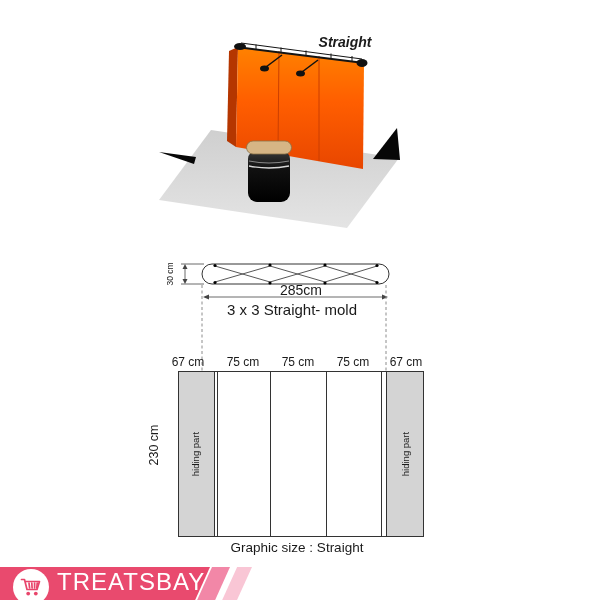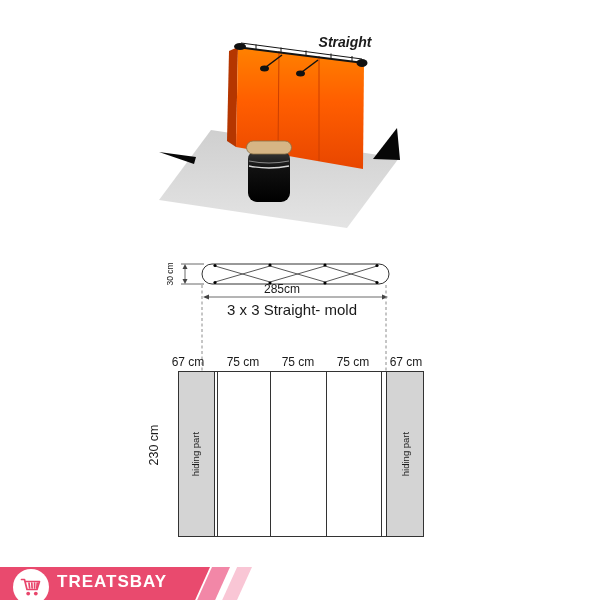--- a/index.html
+++ b/index.html
@@ -11,21 +11,21 @@
   svg{display:block;}
   .lbl{position:absolute;white-space:nowrap;color:#1a1a1a;line-height:1;}
   .ctr{display:flex;align-items:center;justify-content:center;text-align:center;}
   .rot{transform:rotate(-90deg);transform-origin:center center;}
 
   
   .scene-title{left:305px;top:19px;width:80px;font-size:14px;font-style:italic;font-weight:bold;}
 
   
   .depth-label{left:150px;top:253px;width:40px;height:10px;font-size:8.5px;}
-  .width-label{left:242px;top:267px;width:80px;font-size:12px;}
+  .width-label{left:261px;top:267px;width:80px;font-size:14px;}
   .mold-label{left:222px;top:286px;width:140px;font-size:15px;}
 
   
   .grect{left:178px;top:355px;width:246px;height:166px;border:1px solid #333;background:#fff;box-sizing:border-box;}
   .gpanel-gray{position:absolute;top:0;height:100%;background:#d4d4d4;box-sizing:border-box;}
   .gpanel-left{left:0;width:36px;border-right:1px solid #333;}
   .gpanel-right{right:0;width:37px;border-left:1px solid #333;}
   .vline{position:absolute;top:0;width:1px;height:100%;background:#333;}
 
   .panel-label{top:341px;height:10px;font-size:12px;}
@@ -36,21 +36,21 @@
   
   .banner-main{left:0;top:551px;width:210px;height:40px;background:#e94a6e;
     clip-path:polygon(0 0,100% 0,calc(100% - 18px) 100%,0 100%);}
   .stripe-med{left:194px;top:551px;width:36px;height:40px;background:#f287a7;
     clip-path:polygon(50% 0,100% 0,50% 100%,0 100%);}
   .stripe-light{left:219px;top:551px;width:33px;height:40px;background:#f9c6d5;
     clip-path:polygon(55% 0,100% 0,45% 100%,0 100%);}
   .cart-circle{left:13px;top:553px;width:36px;height:36px;background:#fff;border-radius:50%;
     display:flex;align-items:center;justify-content:center;}
   .brand{left:57px;top:551px;height:29px;display:flex;align-items:center;
-    font-size:17px;font-weight:bold;color:#ffffff;letter-spacing:1px;}
+    font-size:24px;font-weight:normal;color:#ffffff;letter-spacing:1px;}
 </style>
 </head>
 <body>
 
 <div id="canvas">
 
   <svg class="abs" style="left:0;top:0" width="600" height="600" viewBox="0 0 600 600">
     <defs>
       <linearGradient id="floorGrad" x1="0" y1="0" x2="0" y2="1">
         <stop offset="0" stop-color="#cfcfcf"></stop>
@@ -167,20 +167,21 @@
   <div class="lbl ctr panel-label" style="left:171px;width:34px">67 cm</div>
   <div class="lbl ctr panel-label" style="left:226px;width:34px">75 cm</div>
   <div class="lbl ctr panel-label" style="left:281px;width:34px">75 cm</div>
   <div class="lbl ctr panel-label" style="left:336px;width:34px">75 cm</div>
   <div class="lbl ctr panel-label" style="left:389px;width:34px">67 cm</div>
 
   <div class="lbl ctr rot hiding-label" style="left:146px;top:432px">hiding part</div>
   <div class="lbl ctr rot hiding-label" style="left:356px;top:432px">hiding part</div>
   <div class="lbl ctr rot height-label">230 cm</div>
 
+  <div class="lbl ctr caption">Graphic size : Straight</div>
 
   <div class="abs banner-main"></div>
   <div class="abs stripe-med"></div>
   <div class="abs stripe-light"></div>
   <div class="abs cart-circle">
     <svg width="24" height="24" viewBox="0 0 24 24">
       <g fill="none" stroke="#e8456b" stroke-width="1.7" stroke-linecap="round" stroke-linejoin="round">
         <path d="M2.5,4.5 L5.5,4.5 L8,14.5 L18,14.5 L20.5,6.5 L6,6.5"></path>
         <line x1="10" y1="8" x2="10.6" y2="13"></line>
         <line x1="12.8" y1="8" x2="13.1" y2="13"></line>

